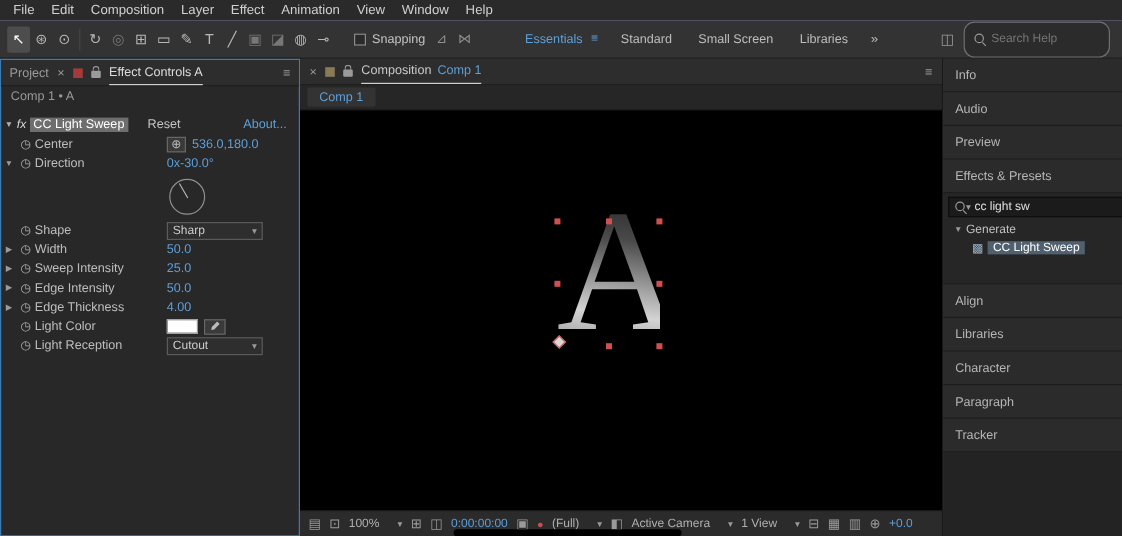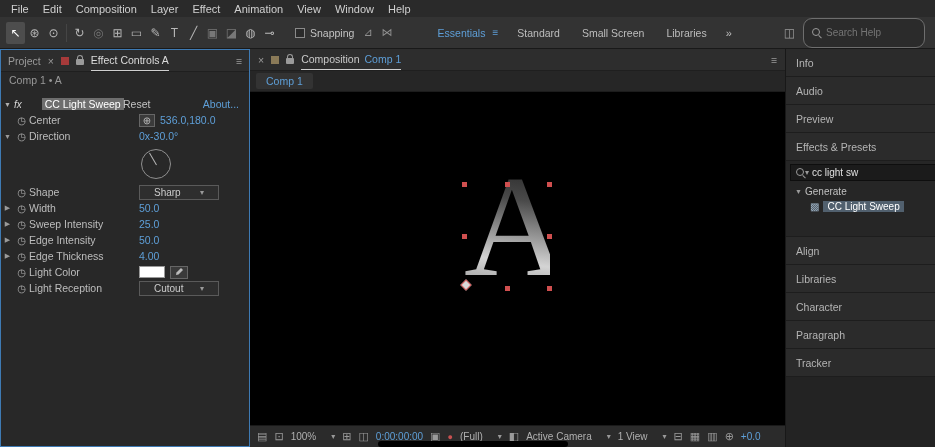--- a/index.html
+++ b/index.html
@@ -52,34 +52,34 @@
   .chip{width:8px;height:8px;flex:none}
   .chip.red{background:#a63a3a}
   .chip.tan{background:#8a7a58}
   .lock{width:8px;height:6px;background:#9a9a9a;border-radius:1px;position:relative;margin-top:3px;flex:none}
   .lock::before{content:"";position:absolute;left:1px;top:-4px;width:4px;height:4px;
                 border:1px solid #9a9a9a;border-bottom:none;border-radius:3px 3px 0 0}
   .menu-glyph{margin-left:auto;color:#9a9a9a}
   .comp-label{height:16px;line-height:16px;padding-left:8px;color:#989898;font-size:10.5px}
   .effect-header{height:16px;display:flex;align-items:center;margin-top:8px;font-size:10.5px;position:relative}
   .tri{width:13px;text-align:center;color:#b0b0b0;font-size:7px}
-  .fx-badge{font-style:italic;color:#d8d8d8;font-size:10px;margin-right:20px}
+  .fx-badge{font-style:italic;color:#d8d8d8;font-size:10px;margin-right:3px}
   .fx-name{background:#6e6e6e;color:#fff;padding:0 3px;white-space:nowrap}
   .reset-link{position:absolute;left:122px;color:#c3c3c3}
   .about-link{position:absolute;right:10px;color:#5e9fd8}
   .prop-row{height:16px;display:flex;align-items:center;font-size:10.5px;position:relative}
   .expander{width:13px;text-align:center;color:#9a9a9a;font-size:7px}
   .stopwatch{width:15px;text-align:center;color:#aaa;font-size:10px}
   .plabel{color:#bdbdbd;white-space:nowrap}
   .val-col{position:absolute;left:138px;display:flex;align-items:center;gap:5px}
   .pvalue{color:#5e9fd8;white-space:nowrap}
   .pos-btn{color:#bbb;border:1px solid #666;background:#3a3a3a;width:16px;height:13px;
            line-height:12px;text-align:center;font-size:10px}
   .dropdown{width:80px;height:15px;background:#2e2e2e;border:1px solid #5a5a5a;color:#ccc;
-            display:flex;align-items:center;padding:0 14px;font-size:10px}
+            display:flex;align-items:center;padding:0 4px;font-size:10px}
   .dd-caret{margin-left:auto;font-size:8px;color:#999}
   .dial{width:30px;height:30px;border:1px solid #8f8f8f;border-radius:50%;
         position:relative;margin:5px 0 5px 140px}
   .needle{position:absolute;left:14px;top:1px;width:1px;height:14px;background:#b5b5b5;
           transform-origin:50% 100%;transform:rotate(-30deg)}
   .swatch{width:26px;height:12px;background:#ffffff;border:1px solid #999}
   .dropper-btn{width:18px;height:13px;border:1px solid #666;background:#3a3a3a;
                display:flex;align-items:center;justify-content:center}
 
   

